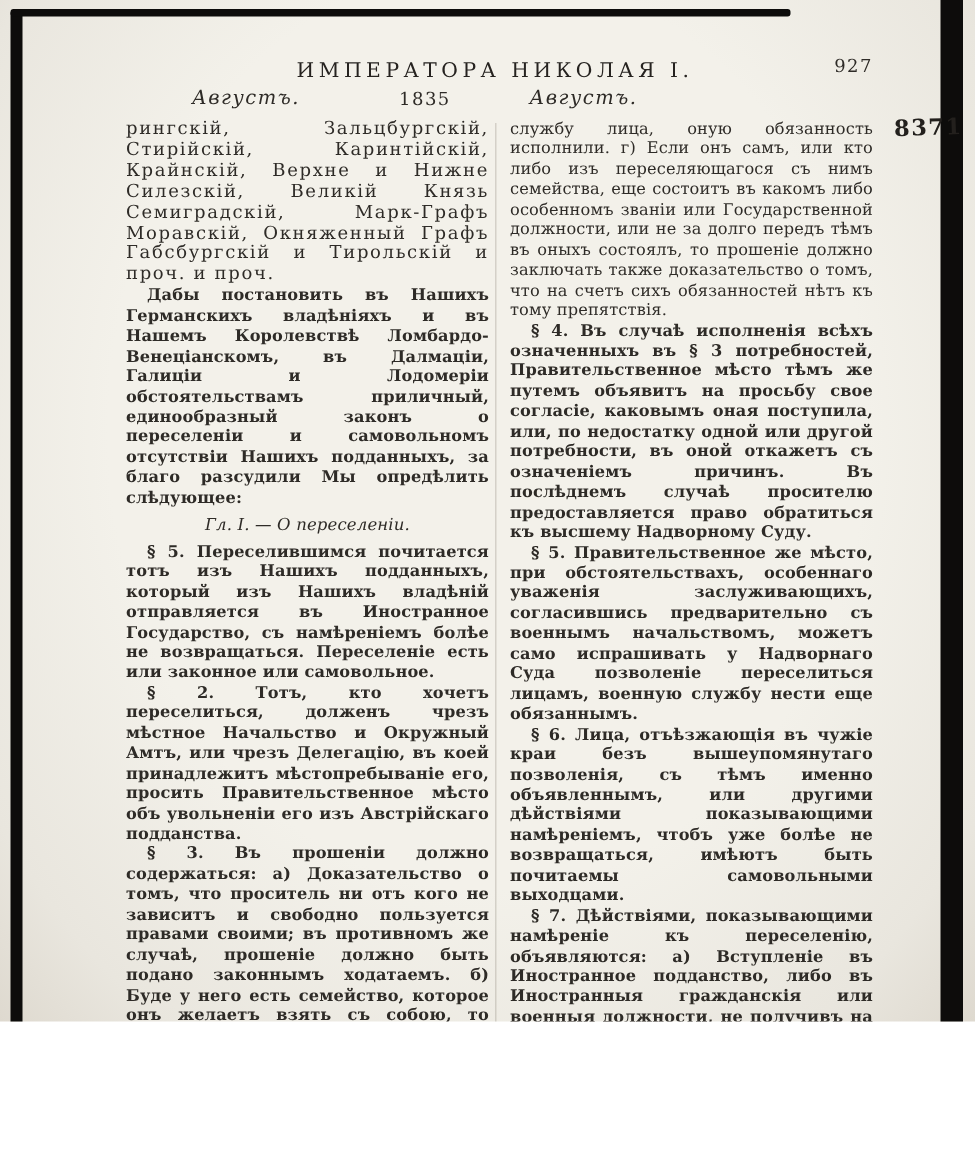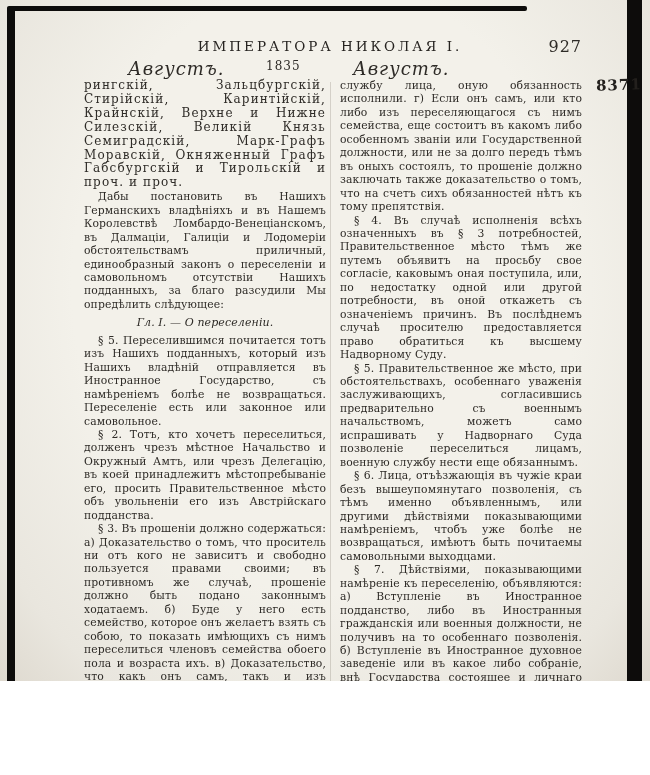--- a/index.html
+++ b/index.html
@@ -30,27 +30,27 @@
     text-align: center;
   }
   .running-title {
     font-size: 13.5px;
     letter-spacing: 3px;
     color: #262320;
   }
   .page-number {
     position: absolute;
     right: 18px; top: 1px;
-    font-size: 16px;
+    font-size: 12px;
     letter-spacing: 1px;
   }
   .month {
     position: absolute;
     font-style: italic;
-    font-size: 18px;
+    font-size: 13px;
     letter-spacing: 1px;
   }
   .month-left  { left: 128px; top: 58px; }
   .year        { position: absolute; left: 266px; top: 59px; font-size: 12px; letter-spacing: 1px; }
   .month-right { left: 353px; top: 58px; }
 
   .margin-number {
     position: absolute;
     left: 596px; top: 76px;
     font-weight: bold;
@@ -74,21 +74,21 @@
     background: rgba(120,112,98,0.25);
   }
   .column {
     width: 242px;
     font-size: 10.8px;
     line-height: 13.45px;
     text-align: justify;
     letter-spacing: 0.1px;
   }
   .column .paragraph { margin: 0; }
-  .column .paragraph.indent { text-indent: 14px; }
+  .column .paragraph.indent { text-indent: 14px; font-weight: bold; }
   .column .paragraph.spaced {
     letter-spacing: 1.1px;
     font-size: 12px;
     line-height: 13.9px;
   }
   .column .heading {
     margin: 5px 0 4px 0;
     text-align: center;
     text-indent: 0;
     font-style: italic;

